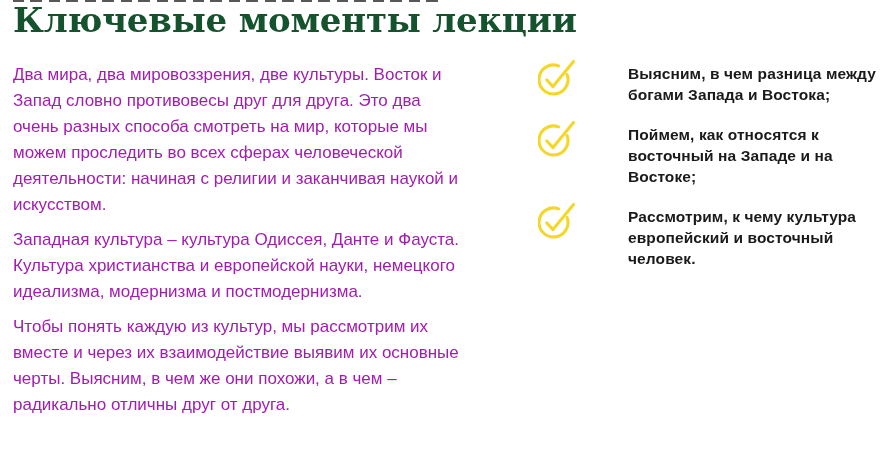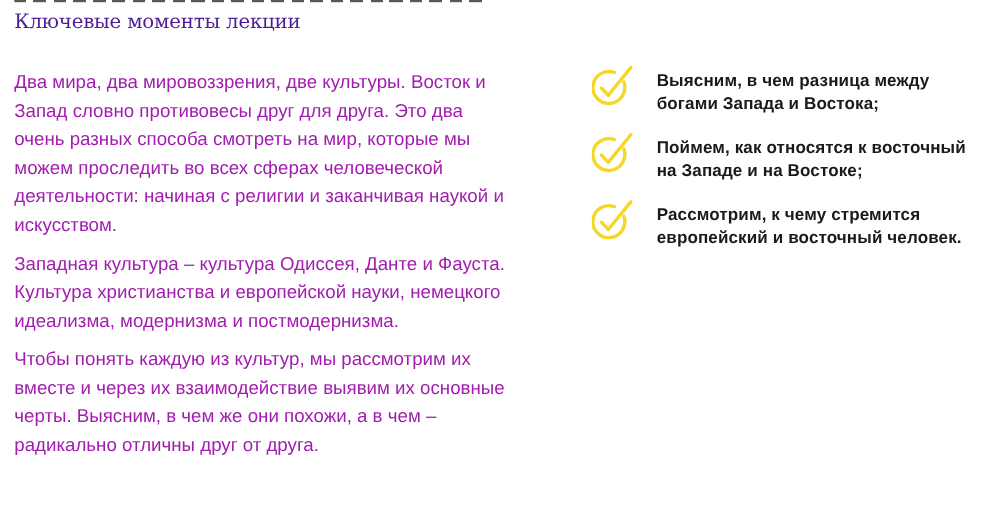--- a/index.html
+++ b/index.html
@@ -35,24 +35,24 @@
   }
   .content {
     position: absolute;
     left: 13px;
     top: 4px;
     width: 870px;
   }
   h1.section-title {
     margin: 0 0 26px 0;
     font-family: "DejaVu Serif", serif;
-    font-weight: 400;
-    font-size: 18px;
+    font-weight: 700;
+    font-size: 34px;
     line-height: 32px;
-    color: #4c1d95;
+    color: #14532d;
     letter-spacing: -0.2px;
   }
   .columns {
     display: flex;
     align-items: flex-start;
   }
   .left-col {
     width: 458px;
     flex: 0 0 458px;
   }
@@ -66,20 +66,21 @@
   .right-col {
     margin-left: 67px;
     width: 358px;
     flex: 0 0 358px;
     padding-top: 1px;
   }
   .key-point {
     display: flex;
     align-items: flex-start;
     margin-bottom: 19px;
+    gap: 31px;
   }
   .key-point:last-child { margin-bottom: 0; }
   .check-icon {
     flex: 0 0 40px;
     width: 40px;
     height: 40px;
     margin: -5px 19px 0 0;
     color: var(--accent);
   }
   .check-icon svg { display: block; }
@@ -134,18 +135,18 @@
   </div>
 
 
   <div class="key-point">
     <span class="check-icon">
       <svg width="40" height="40" viewBox="0 0 40 40" fill="none" xmlns="http://www.w3.org/2000/svg">
         <path d="M 29.13 16.54 A 14.5 14.5 0 1 1 20.46 7.87" stroke="currentColor" stroke-width="3.1" stroke-linecap="round" fill="none"></path>
         <path d="M 8.8 22 L 15 28.6 L 35.5 3.5" stroke="currentColor" stroke-width="3.1" stroke-linecap="round" stroke-linejoin="round" fill="none"></path>
       </svg>
     </span>
-    <span class="key-point-text">Рассмотрим, к чему стремится европейский и восточный человек.</span>
+    <span class="key-point-text">Рассмотрим, к чему культура европейский и восточный человек.</span>
   </div>
 </div>
     </div>
   </div>
 </div>
 
 </body></html>

